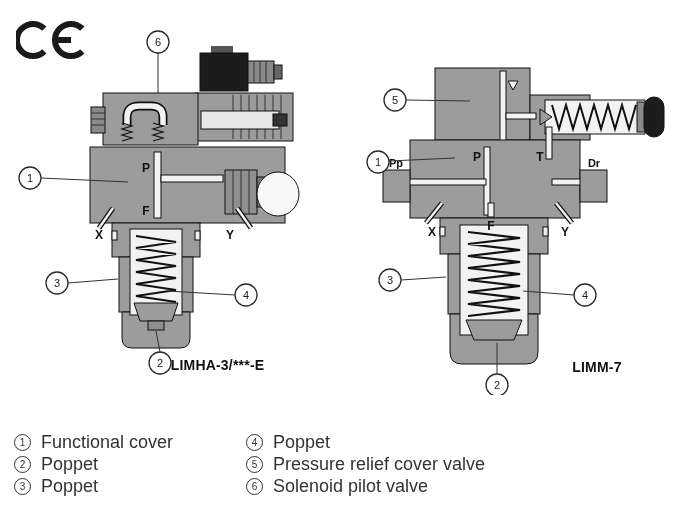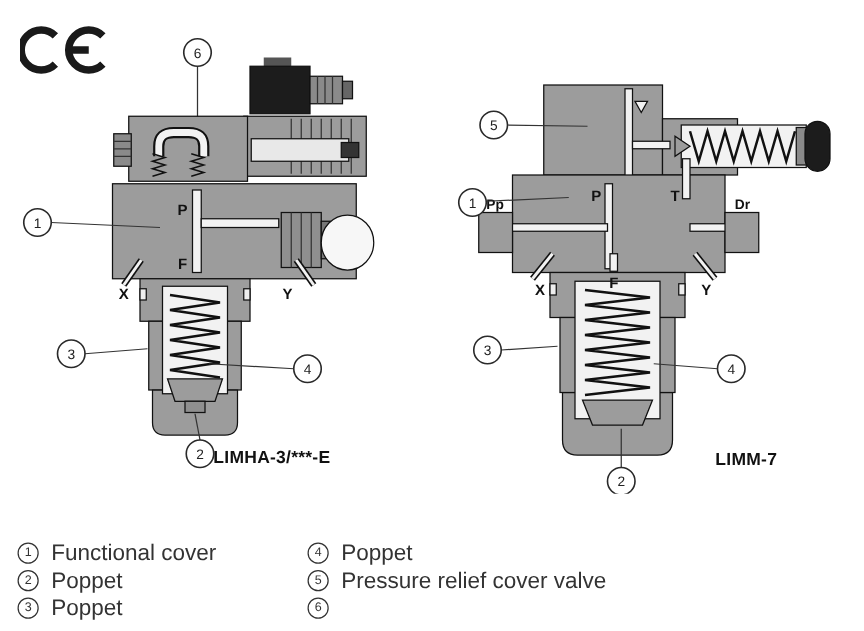--- a/index.html
+++ b/index.html
@@ -228,17 +228,18 @@
       <div class="legend-item">
         <span class="circ">4</span>
         <span class="legend-label">Poppet</span>
       </div>
       <div class="legend-item">
         <span class="circ">5</span>
         <span class="legend-label">Pressure relief cover valve</span>
       </div>
       <div class="legend-item">
         <span class="circ">6</span>
+        <span class="legend-label">Solenoid pilot valve</span>
       </div>
     </div>
   </div>
 
 </div>
 
 </body></html>

